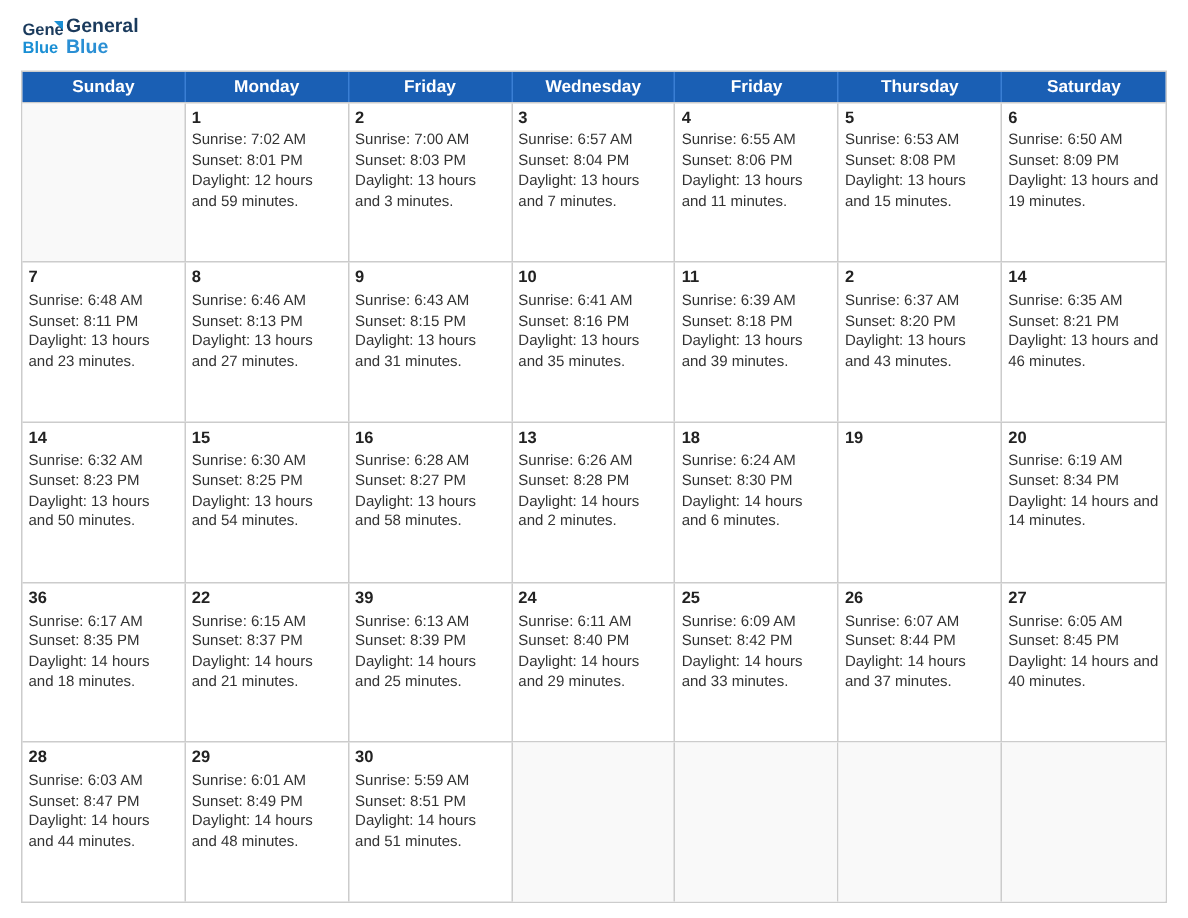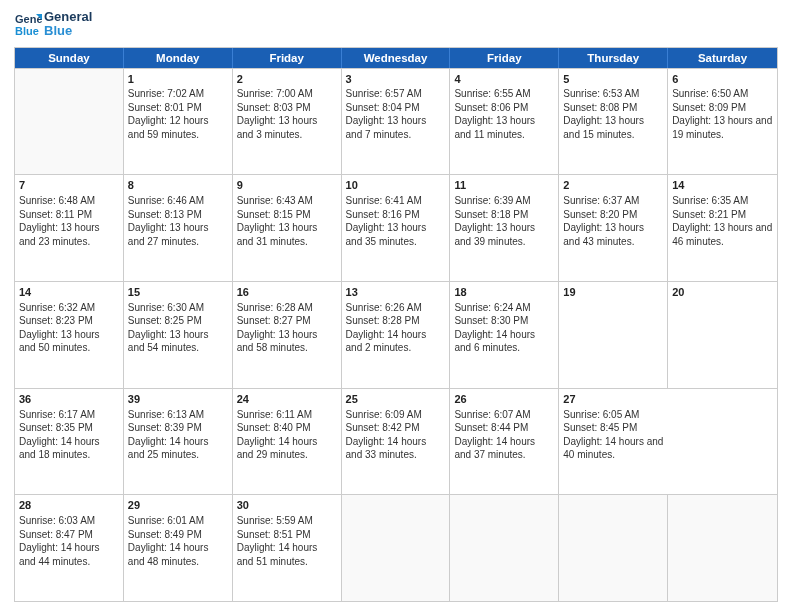--- a/index.html
+++ b/index.html
@@ -207,26 +207,31 @@
           </div>
           <div class="cal-cell">
             <div class="day-num">18</div>
             <div class="day-info">Sunrise: 6:24 AM<br>Sunset: 8:30 PM<br>Daylight: 14 hours and 6 minutes.</div>
           </div>
           <div class="cal-cell">
             <div class="day-num">19</div>
           </div>
           <div class="cal-cell">
             <div class="day-num">20</div>
+            <div class="day-info">Sunrise: 6:19 AM<br>Sunset: 8:34 PM<br>Daylight: 14 hours and 14 minutes.</div>
           </div>
         </div>
         <div class="cal-week">
           <div class="cal-cell">
             <div class="day-num">36</div>
             <div class="day-info">Sunrise: 6:17 AM<br>Sunset: 8:35 PM<br>Daylight: 14 hours and 18 minutes.</div>
+          </div>
+          <div class="cal-cell">
+            <div class="day-num">22</div>
+            <div class="day-info">Sunrise: 6:15 AM<br>Sunset: 8:37 PM<br>Daylight: 14 hours and 21 minutes.</div>
           </div>
           <div class="cal-cell">
             <div class="day-num">39</div>
             <div class="day-info">Sunrise: 6:13 AM<br>Sunset: 8:39 PM<br>Daylight: 14 hours and 25 minutes.</div>
           </div>
           <div class="cal-cell">
             <div class="day-num">24</div>
             <div class="day-info">Sunrise: 6:11 AM<br>Sunset: 8:40 PM<br>Daylight: 14 hours and 29 minutes.</div>
           </div>
           <div class="cal-cell">

